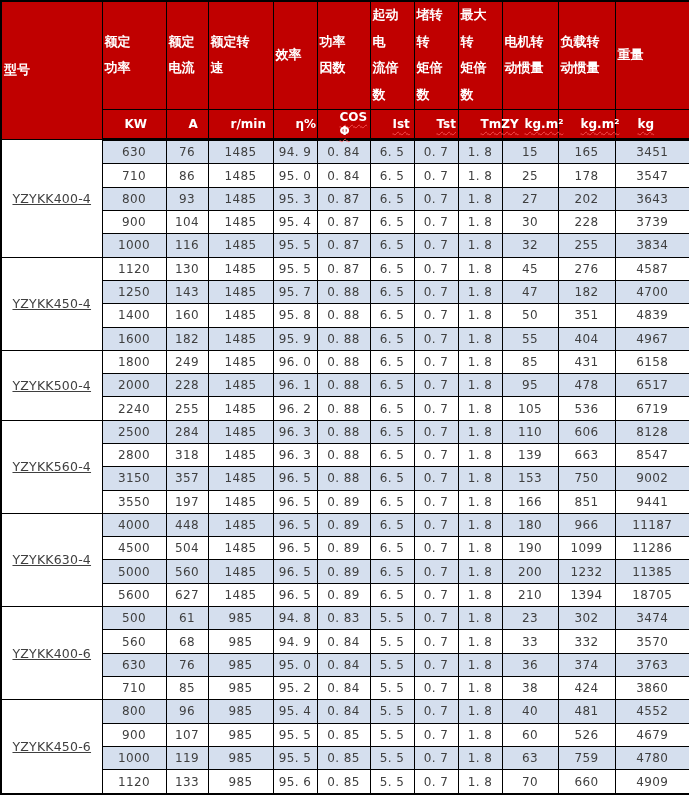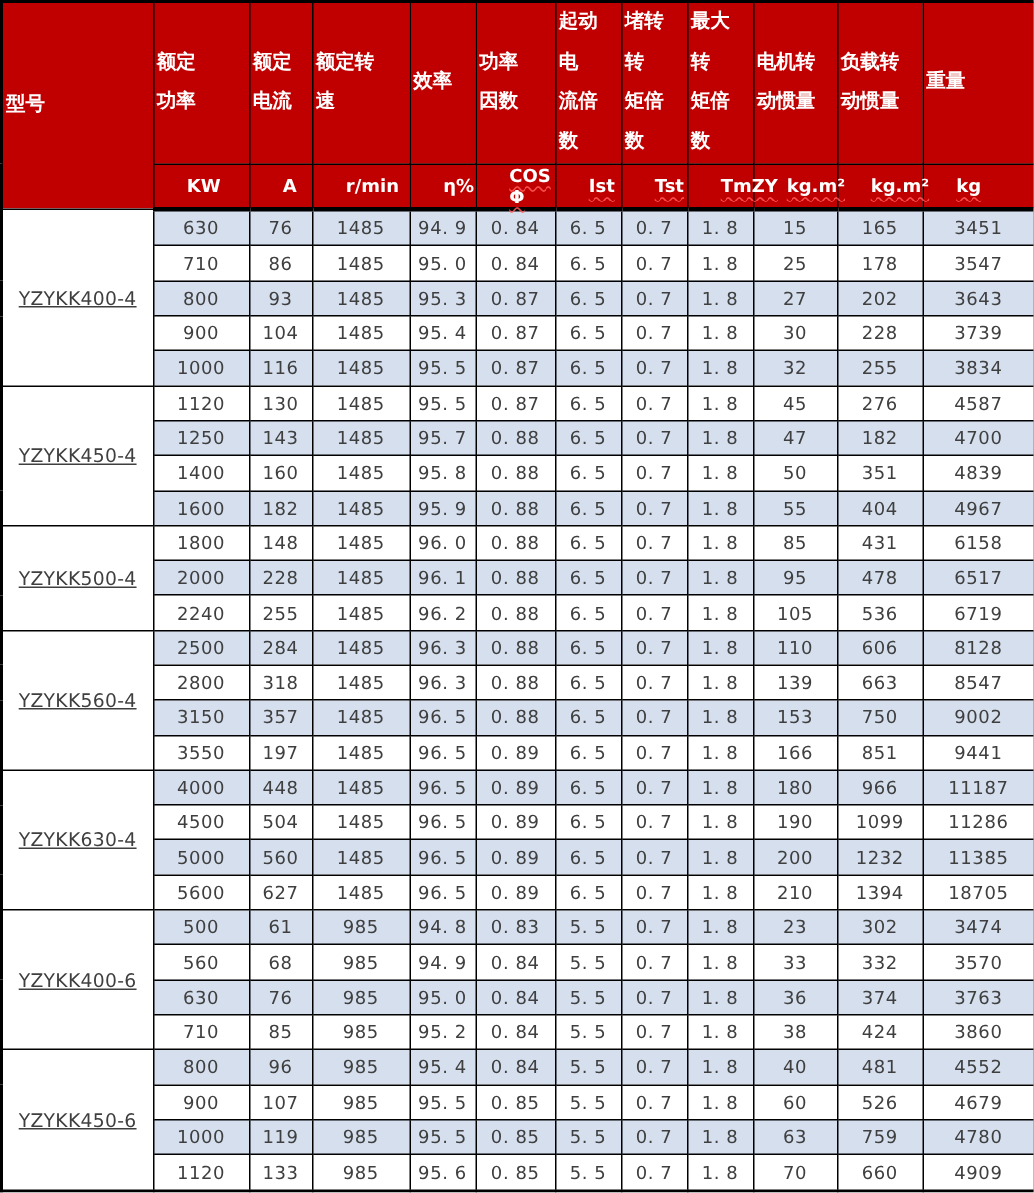--- a/index.html
+++ b/index.html
@@ -235,21 +235,21 @@
         <td>6. 5</td>
         <td>0. 7</td>
         <td>1. 8</td>
         <td>55</td>
         <td>404</td>
         <td>4967</td>
       </tr>
       <tr>
         <td class="model" rowspan="3">YZYKK500-4</td>
         <td>1800</td>
-        <td>148</td>
+        <td>249</td>
         <td>1485</td>
         <td>96. 0</td>
         <td>0. 88</td>
         <td>6. 5</td>
         <td>0. 7</td>
         <td>1. 8</td>
         <td>85</td>
         <td>431</td>
         <td>6158</td>
       </tr>

